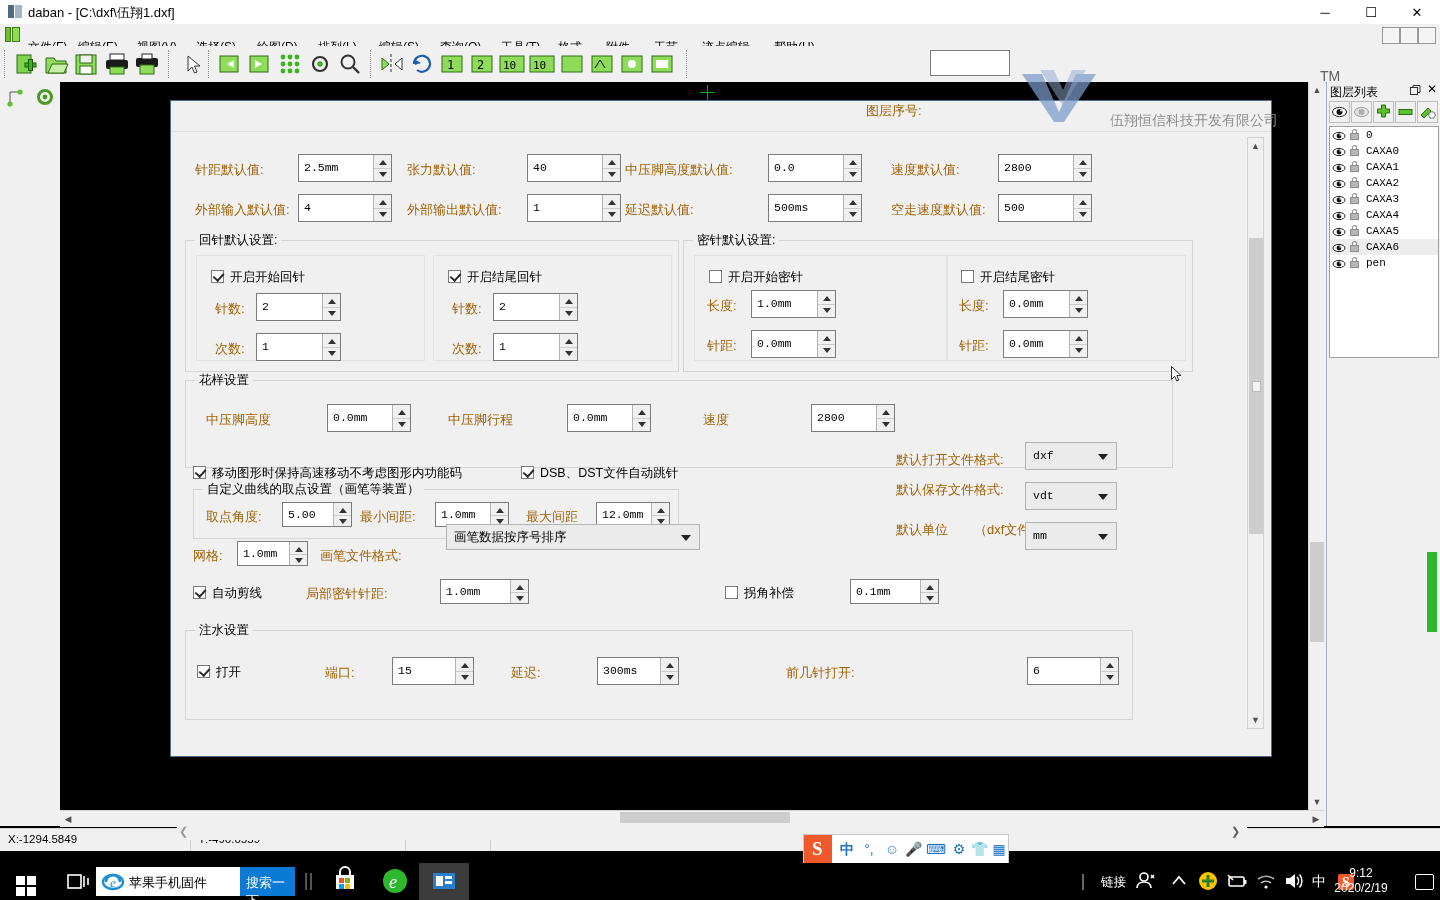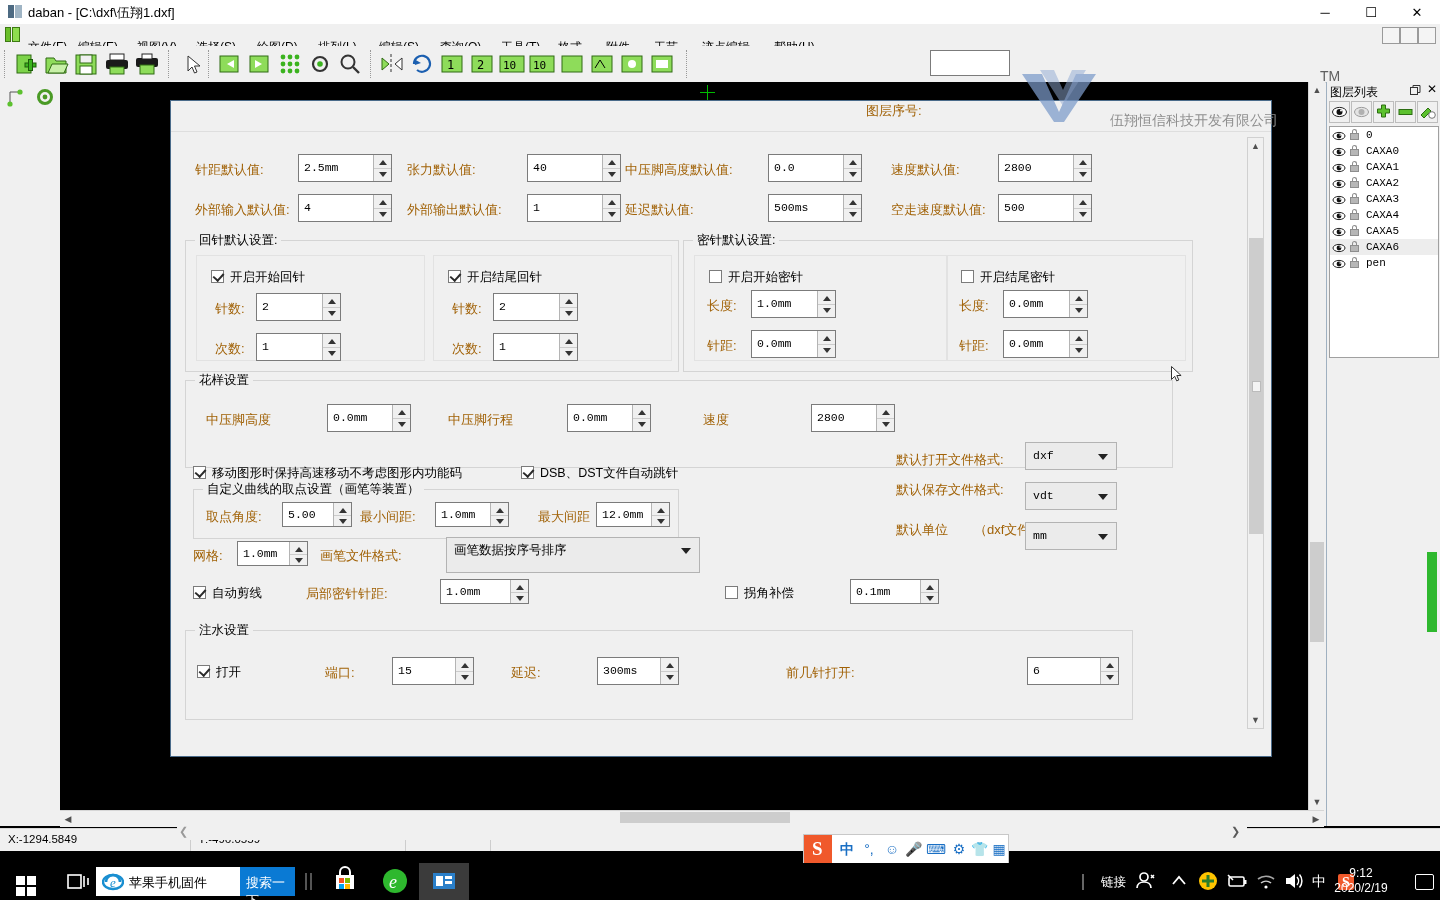--- a/index.html
+++ b/index.html
@@ -872,21 +872,21 @@
             </div>
         </div>
         <div class="fl" style="left:166px;top:18px">最小间距:</div>
         <div class="spin" style="left:241px;top:12px;width:74px;height:25px">
           <div class="val" style="top:5px">1.0mm</div>
           <div class="btns">
               <div class="up"></div>
               <div class="dn"></div>
             </div>
         </div>
-        <div class="fl" style="left:344px;top:18px">最大间距</div>
+        <div class="fl" style="left:332px;top:18px">最大间距</div>
         <div class="spin" style="left:402px;top:12px;width:74px;height:25px">
           <div class="val" style="top:5px">12.0mm</div>
           <div class="btns">
               <div class="up"></div>
               <div class="dn"></div>
             </div>
         </div>
       </div>
 
       <div class="fl" style="left:719px;top:314px">默认打开文件格式:</div>
@@ -910,21 +910,21 @@
 
       <div class="fl" style="left:16px;top:410px">网格:</div>
       <div class="spin" style="left:60px;top:404px;width:71px;height:25px">
         <div class="val" style="top:5px">1.0mm</div>
         <div class="btns">
             <div class="up"></div>
             <div class="dn"></div>
           </div>
       </div>
       <div class="fl" style="left:143px;top:410px">画笔文件格式:</div>
-      <div class="combo" style="left:269px;top:400px;width:254px;height:36px">
+      <div class="combo" style="left:269px;top:387px;width:254px;height:26px">
         <div class="val cn" style="top:4px">画笔数据按序号排序</div>
         <div class="arr" style="top:10px"></div>
       </div>
 
       <div class="cb on" style="left:16px;top:448px">
         <span class="box"></span>
         <span class="lbl">自动剪线</span>
       </div>
       <div class="fl" style="left:129px;top:448px">局部密针针距:</div>
       <div class="spin" style="left:263px;top:442px;width:89px;height:25px">

